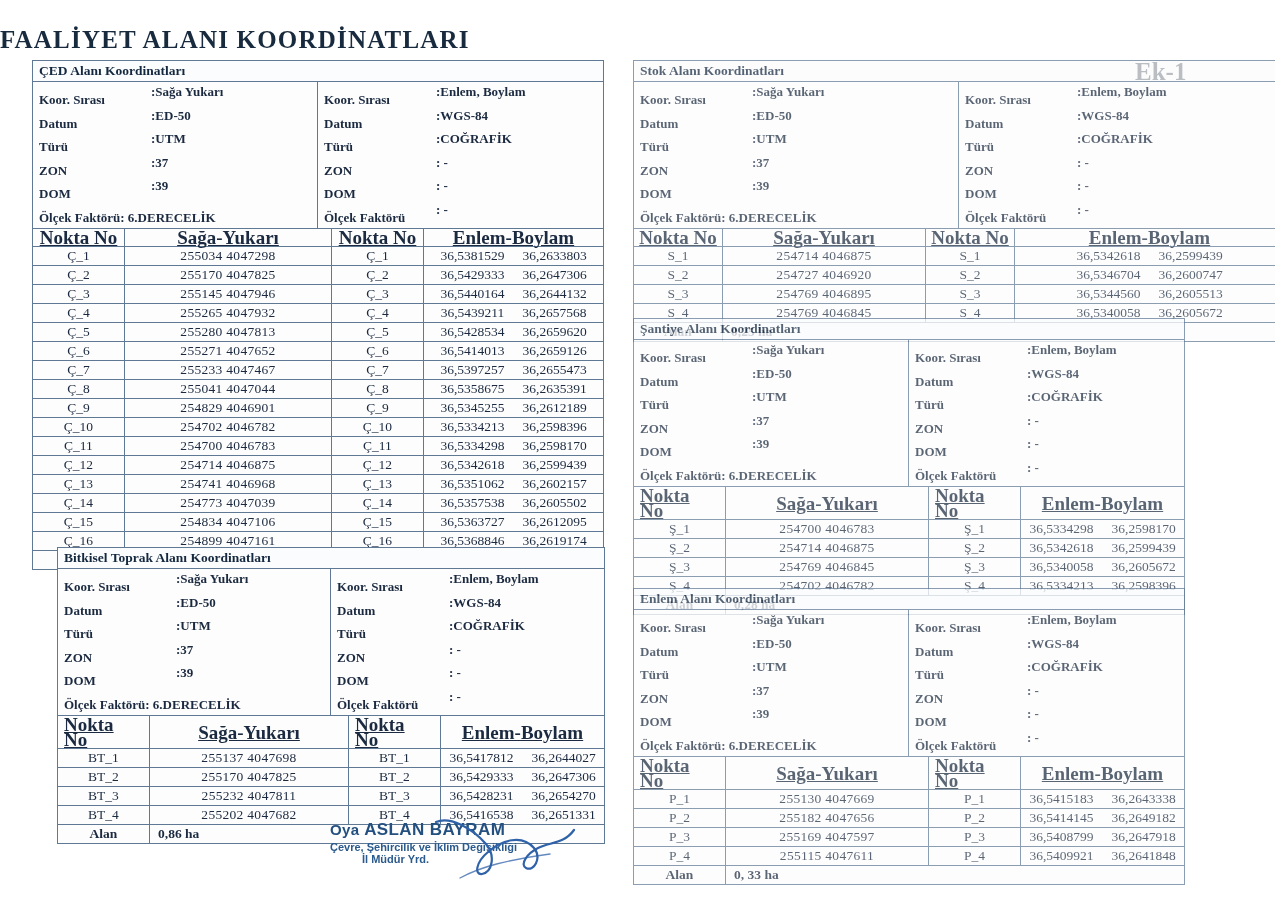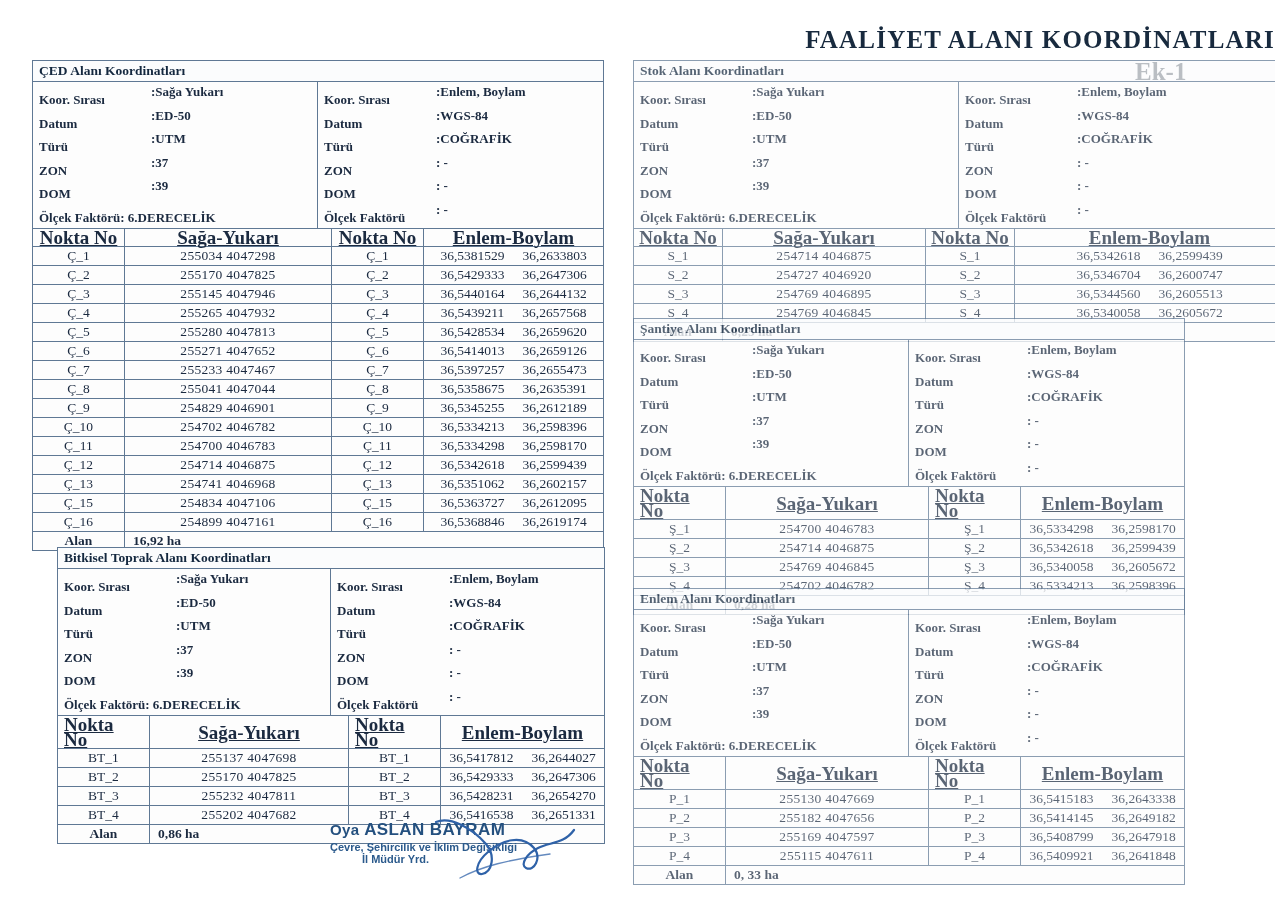--- a/index.html
+++ b/index.html
@@ -8,21 +8,21 @@
     background:#ffffff;
     font-family:"Liberation Serif", serif;
     color:#1b2a40;
     position:relative;
     overflow:hidden;
   }
   .page{position:relative;width:1275px;height:908px;}
 
   .doc-title{
     position:absolute;top:26px;left:0;width:1275px;
-    text-align:right;
+    text-align:left;
     font-family:"Liberation Serif", serif;
     font-weight:bold;
     font-size:25px;
     letter-spacing:1.2px;
     color:#182a3e;
   }
   .ek-label{
     position:absolute;top:58px;left:1135px;
     font-size:25px;font-weight:bold;color:#13202f;
     font-family:"Liberation Serif", serif;
@@ -331,20 +331,31 @@
             <td class="num">254741 4046968</td>
             <td class="pt">Ç_13</td>
             <td style="border-right:none;">
               <span class="ll-wrap">
                 <span>36,5351062</span>
                 <span>36,2602157</span>
               </span>
             </td>
           </tr>
         <tr>
+            <td class="pt" style="border-left:none;">Ç_14</td>
+            <td class="num">254773 4047039</td>
+            <td class="pt">Ç_14</td>
+            <td style="border-right:none;">
+              <span class="ll-wrap">
+                <span>36,5357538</span>
+                <span>36,2605502</span>
+              </span>
+            </td>
+          </tr>
+        <tr>
             <td class="pt" style="border-left:none;">Ç_15</td>
             <td class="num">254834 4047106</td>
             <td class="pt">Ç_15</td>
             <td style="border-right:none;">
               <span class="ll-wrap">
                 <span>36,5363727</span>
                 <span>36,2612095</span>
               </span>
             </td>
           </tr>

